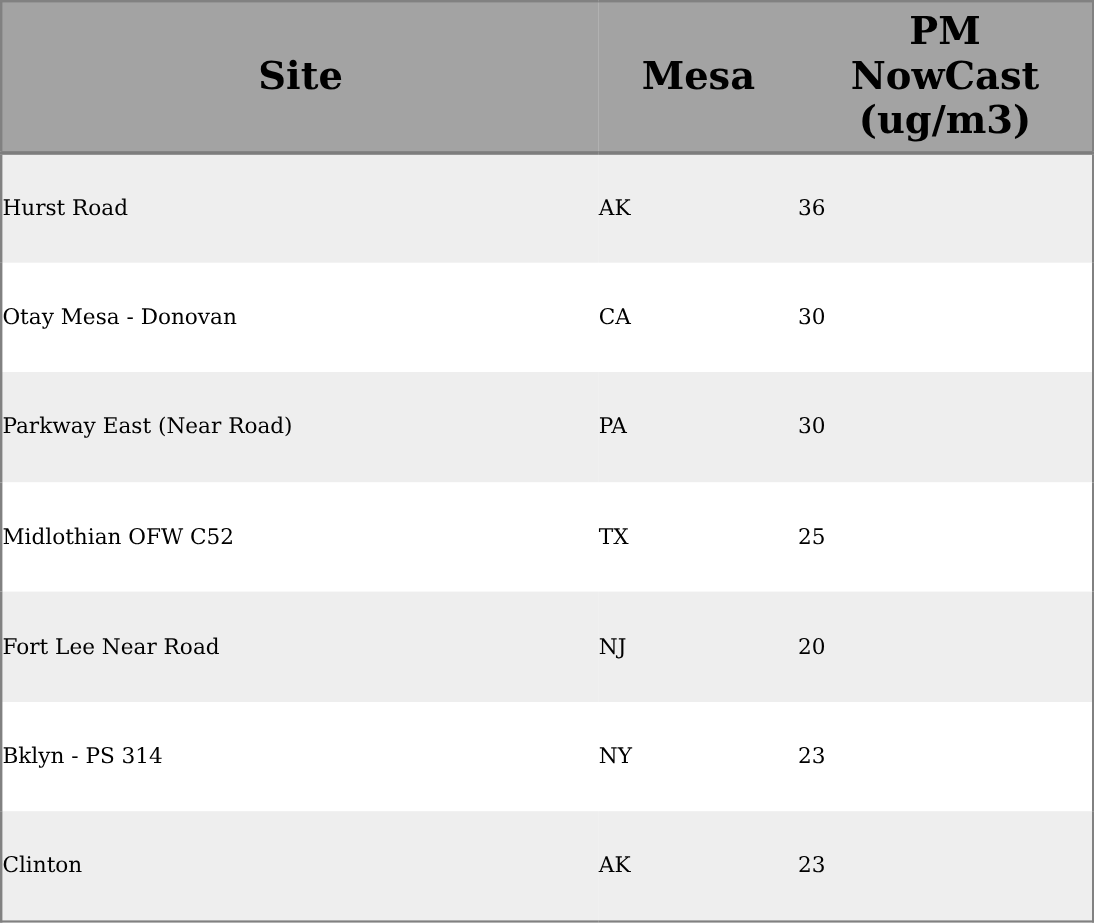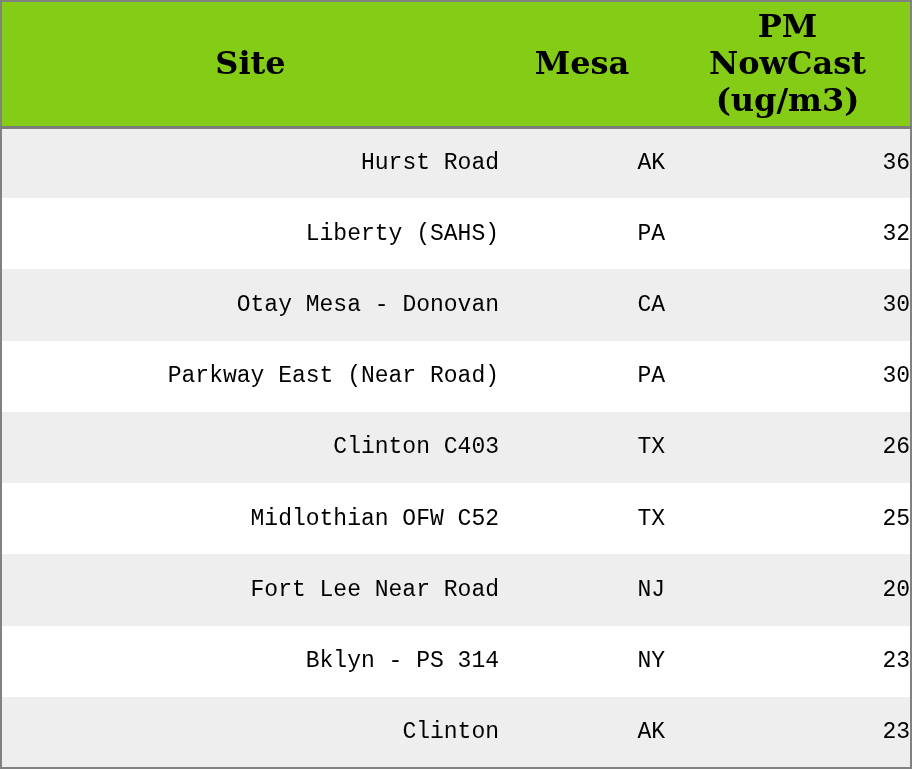--- a/index.html
+++ b/index.html
@@ -23,41 +23,40 @@
     border: 2px solid #818181;
   }
   col.col-site  { width: 498px; }
   col.col-state { width: 166px; }
   col.col-pm    { width: 246px; }
 
   thead tr {
     height: 126px;
   }
   thead th {
-    background: #84cc16;
+    background: #a3a3a3;
     border-bottom: 3px solid #7d7d7d;
     font-weight: bold;
     font-size: 32px;
     line-height: 1.16;
     text-align: center;
     vertical-align: middle;
     white-space: pre-line;
     padding: 0;
   }
   tbody tr {
     height: 57px;
   }
   tbody tr:nth-child(odd)  { background: #eeeeee; }
   tbody tr:nth-child(even) { background: #ffffff; }
   tbody td {
-    font-size: 23px;
-    text-align: right;
+    font-size: 18px;
+    text-align: left;
     vertical-align: middle;
     padding: 0;
-    font-family: Liberation Mono, monospace;
   }
 </style>
 </head>
 <body>
 
 <table class="pm-table">
   <colgroup>
     <col class="col-site">
     <col class="col-state">
     <col class="col-pm">
@@ -71,44 +70,34 @@
 (ug/m3)</th>
     </tr>
   </thead>
   <tbody>
   <tr>
     <td>Hurst Road</td>
     <td>AK</td>
     <td>36</td>
   </tr>
 
-  <tr>
-    <td>Liberty (SAHS)</td>
-    <td>PA</td>
-    <td>32</td>
-  </tr>
 
   <tr>
     <td>Otay Mesa - Donovan</td>
     <td>CA</td>
     <td>30</td>
   </tr>
 
   <tr>
     <td>Parkway East (Near Road)</td>
     <td>PA</td>
     <td>30</td>
   </tr>
 
 
-  <tr>
-    <td>Clinton C403</td>
-    <td>TX</td>
-    <td>26</td>
-  </tr>
 
   <tr>
     <td>Midlothian OFW C52</td>
     <td>TX</td>
     <td>25</td>
   </tr>
 
   <tr>
     <td>Fort Lee Near Road</td>
     <td>NJ</td>

